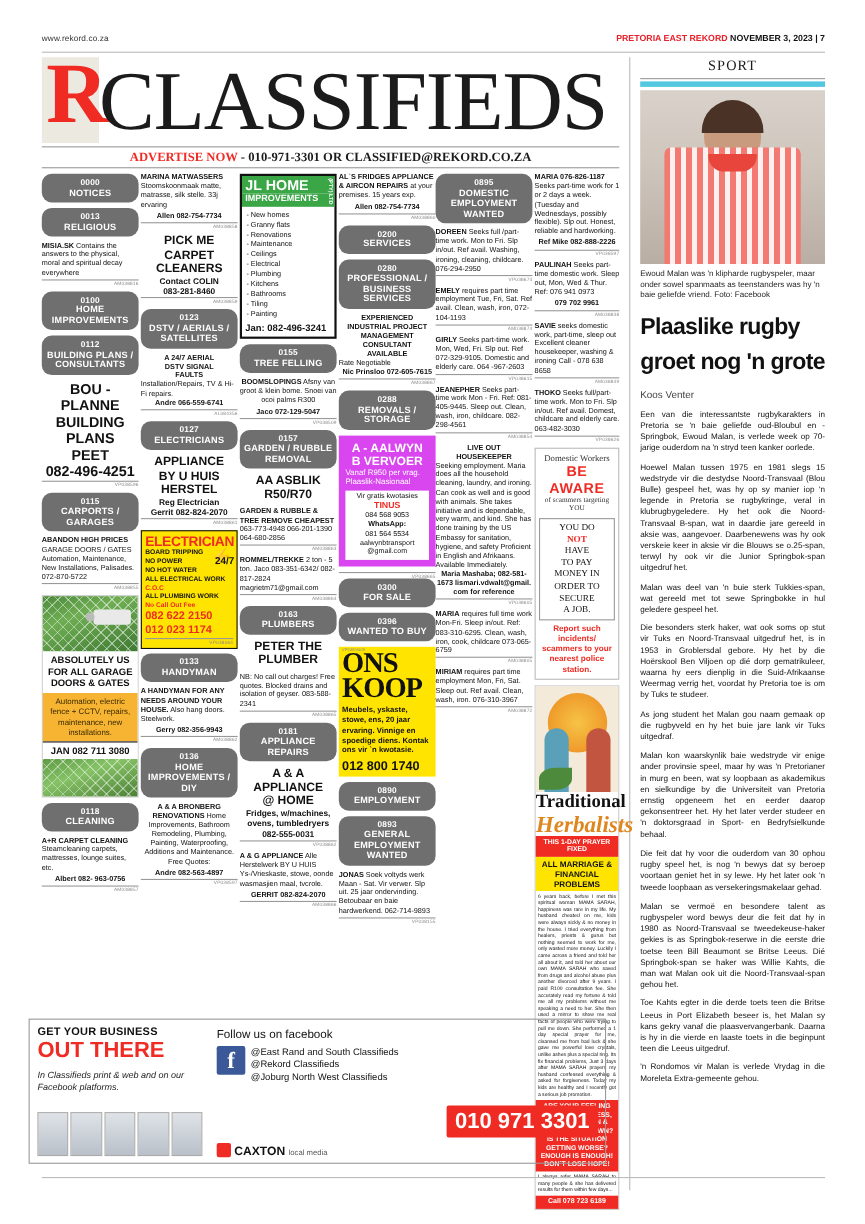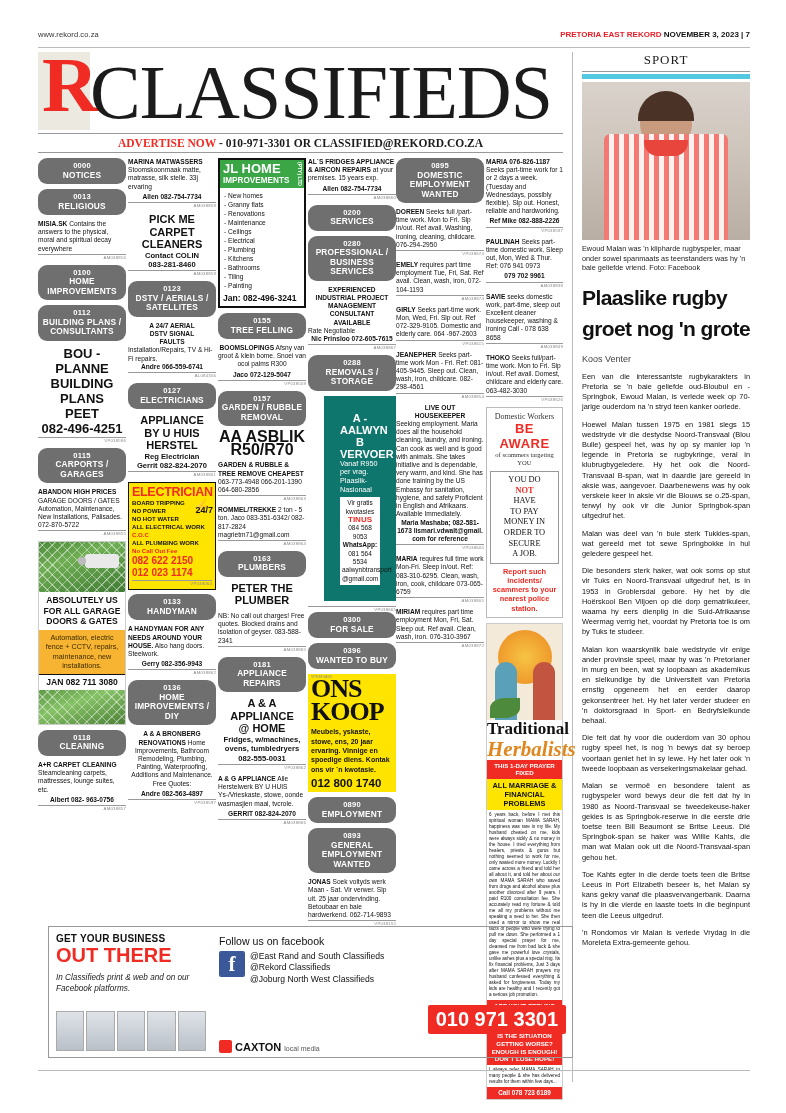--- a/index.html
+++ b/index.html
@@ -86,21 +86,21 @@
   .jl .ph{font-weight:bold;font-size:8.6px;padding:0 3px 3px 3px;}
 
   .elec{background:#ffe400;border:1px solid #111;padding:2px 3px 3px 3px;margin-bottom:4px;position:relative;}
   .elec .hd{color:#ef2b23;font-weight:bold;font-size:12.5px;line-height:14px;letter-spacing:-.3px;}
   .elec .li{font-size:6.1px;font-weight:bold;line-height:8px;color:#111;}
   .elec .li.r{color:#ef2b23;}
   .elec .tf{position:absolute;right:2px;top:22px;font-weight:bold;font-size:9px;color:#111;}
   .elec .bolt{position:absolute;right:4px;top:16px;color:#ef2b23;font-size:15px;line-height:15px;}
   .elec .ph{color:#ef2b23;font-weight:bold;font-size:10px;line-height:12px;}
 
-  .aalwyn{background:#0f766e;padding:16px;color:#fff;margin-bottom:5px;margin-left:16px;}
+  .aalwyn{background:#d946ef;padding:6px;color:#fff;margin-bottom:5px;}
   .aalwyn .h{font-weight:bold;font-size:11px;line-height:12px;text-align:center;}
   .aalwyn .s{font-size:7.2px;line-height:8.6px;}
   .aalwyn .bx{background:#fff;color:#111;margin-top:3px;padding:2px;text-align:center;font-size:6.5px;line-height:8.4px;}
   .aalwyn .bx .r{color:#ef2b23;font-weight:bold;font-size:8px;}
 
   .onskoop{background:#ffe400;padding:3px;margin-bottom:5px;position:relative;}
   .onskoop .tag{position:absolute;left:3px;top:1px;font-size:3.6px;color:#888;}
   .onskoop .big{font-family:"Liberation Serif",serif;font-weight:bold;font-size:26px;line-height:23px;
     color:#111;letter-spacing:-1px;}
   .onskoop .bd{font-size:7px;line-height:9.4px;font-weight:bold;color:#111;margin-top:4px;}
@@ -140,21 +140,21 @@
   .herb .art .leaf{position:absolute;left:3px;bottom:2px;width:30px;height:20px;border-radius:50% 0;background:#4e8a3c;}
   .herb .ttl{font-family:"Liberation Serif",serif;text-align:center;font-size:17px;font-weight:bold;color:#111;line-height:18px;}
   .herb .ttl2{text-align:center;font-family:"Liberation Serif",serif;font-style:italic;font-size:21px;
     font-weight:bold;color:#e0861f;line-height:22px;}
   .herb .rb{background:#ef2b23;color:#fff;text-align:center;font-weight:bold;font-size:6.2px;padding:2px 1px;line-height:7.6px;}
   .herb .rb2{background:#ffe400;text-align:center;font-weight:bold;font-size:7.4px;padding:2px 1px;color:#111;line-height:9px;}
   .herb .bd{font-size:4.6px;line-height:6px;padding:2px;color:#111;text-align:justify;}
   .herb .ph{background:#ef2b23;color:#fff;text-align:center;font-weight:bold;font-size:6.4px;padding:2px;line-height:8px;}
 
   
-  .promo{position:absolute;left:48px;top:926px;width:525px;height:132px;border:1px solid #999;box-sizing:border-box;}
+  .promo{position:absolute;left:26px;top:926px;width:525px;height:132px;border:1px solid #999;box-sizing:border-box;}
   .promo .l{position:absolute;left:7px;top:6px;width:150px;}
   .promo .l .h1{font-weight:bold;font-size:10px;color:#111;letter-spacing:.2px;}
   .promo .l .h2{font-family:"Liberation Sans",sans-serif;font-weight:bold;font-size:20px;color:#ef2b23;line-height:22px;}
   .promo .l .bd{font-size:8.2px;line-height:11px;color:#222;font-style:italic;margin-top:6px;}
   .promo .m{position:absolute;left:170px;top:8px;width:175px;}
   .promo .m .h{font-size:10.6px;color:#111;margin-bottom:4px;}
   .promo .m .fb{width:26px;height:26px;background:#3b5998;color:#fff;font-family:"Liberation Serif",serif;
     font-weight:bold;font-size:21px;line-height:26px;text-align:center;float:left;margin-right:5px;border-radius:2px;}
   .promo .m ul{list-style:none;margin:0;padding:0;}
   .promo .m li{font-size:8.6px;line-height:11.4px;color:#111;}
@@ -208,20 +208,21 @@
       <div class="collar"></div>
     </div>
     <div class="sport-cap">Ewoud Malan was 'n klipharde rugbyspeler, maar onder sowel spanmaats as teenstanders was hy 'n baie geliefde vriend. Foto: Facebook</div>
     <div class="sport-head">Plaaslike rugby groet nog 'n grote</div>
     <div class="sport-byline">Koos Venter</div>
     <div class="sport-body" id="sport-body">
         <p>Een van die interessantste rugbykarakters in Pretoria se 'n baie geliefde oud-Bloubul en -Springbok, Ewoud Malan, is verlede week op 70-jarige ouderdom na 'n stryd teen kanker oorlede.</p>
         <p>Hoewel Malan tussen 1975 en 1981 slegs 15 wedstryde vir die destydse Noord-Transvaal (Blou Bulle) gespeel het, was hy op sy manier iop 'n legende in Pretoria se rugbykringe, veral in klubrugbygeledere. Hy het ook die Noord-Transvaal B-span, wat in daardie jare gereeld in aksie was, aangevoer. Daarbenewens was hy ook verskeie keer in aksie vir die Blouws se o.25-span, terwyl hy ook vir die Junior Springbok-span uitgedruf het.</p>
         <p>Malan was deel van 'n buie sterk Tukkies-span, wat gereeld met tot sewe Springbokke in hul geledere gespeel het.</p>
         <p>Die besonders sterk haker, wat ook soms op stut vir Tuks en Noord-Transvaal uitgedruf het, is in 1953 in Groblersdal gebore. Hy het by die Hoërskool Ben Viljoen op dié dorp gematrikuleer, waarna hy eers dienplig in die Suid-Afrikaanse Weermag verrig het, voordat hy Pretoria toe is om by Tuks te studeer.</p>
+        <p>As jong student het Malan gou naam gemaak op die rugbyveld en hy het buie jare lank vir Tuks uitgedraf.</p>
         <p>Malan kon waarskynlik baie wedstryde vir enige ander provinsie speel, maar hy was 'n Pretorianer in murg en been, wat sy loopbaan as akademikus en sielkundige by die Universiteit van Pretoria ernstig opgeneem het en eerder daarop gekonsentreer het. Hy het later verder studeer en 'n doktorsgraad in Sport- en Bedryfsielkunde behaal.</p>
         <p>Die feit dat hy voor die ouderdom van 30 ophou rugby speel het, is nog 'n bewys dat sy beroep voortaan geniet het in sy lewe. Hy het later ook 'n tweede loopbaan as versekeringsmakelaar gehad.</p>
         <p>Malan se vermoë en besondere talent as rugbyspeler word bewys deur die feit dat hy in 1980 as Noord-Transvaal se tweedekeuse-haker gekies is as Springbok-reserwe in die eerste drie toetse teen Bill Beaumont se Britse Leeus. Dié Springbok-span se haker was Willie Kahts, die man wat Malan ook uit die Noord-Transvaal-span gehou het.</p>
         <p>Toe Kahts egter in die derde toets teen die Britse Leeus in Port Elizabeth beseer is, het Malan sy kans gekry vanaf die plaasvervangerbank. Daarna is hy in die vierde en laaste toets in die beginpunt teen die Leeus uitgedruf.</p>
         <p>'n Rondomos vir Malan is verlede Vrydag in die Moreleta Extra-gemeente gehou.</p>
       </div>
   </div>
 
   <div class="cols">
     <div class="col c1" id="col1">
@@ -334,21 +335,21 @@
           <div class="ph">Jan: 082-496-3241</div>
         </div>
         <div class="cat"><span class="num">0155</span><span>TREE FELLING</span></div>
         <div class="ad">
           <div class="t ctr"><b>BOOMSLOPINGS</b> Afsny van groot &amp; klein bome. Snoei van ocoi palms R300</div>
           <div class="t ctr" style="margin-top:2px"><b>Jaco 072-129-5047</b></div>
           <div class="ref">VP038509</div>
         </div>
         <div class="cat"><span class="num">0157</span><span>GARDEN / RUBBLE REMOVAL</span></div>
         <div class="ad">
-          <div class="bigc" style="font-size:16px;line-height:12.5px">AA ASBLIK<br>R50/R70</div>
+          <div class="bigc" style="font-size:11px;line-height:12.5px">AA ASBLIK<br>R50/R70</div>
         </div>
         <div class="ad">
           <div class="t"><b>GARDEN &amp; RUBBLE &amp; TREE REMOVE CHEAPEST</b> 063-773-4948 066-201-1390 064-680-2856</div>
           <div class="ref">AM038863</div>
         </div>
         <div class="ad">
           <div class="t"><b>ROMMEL/TREKKE</b> 2 ton - 5 ton. Jaco 083-351-6342/ 082-817-2824 magrietm71@gmail.com</div>
           <div class="ref">AM038864</div>
         </div>
         <div class="cat"><span class="num">0163</span><span>PLUMBERS</span></div>

